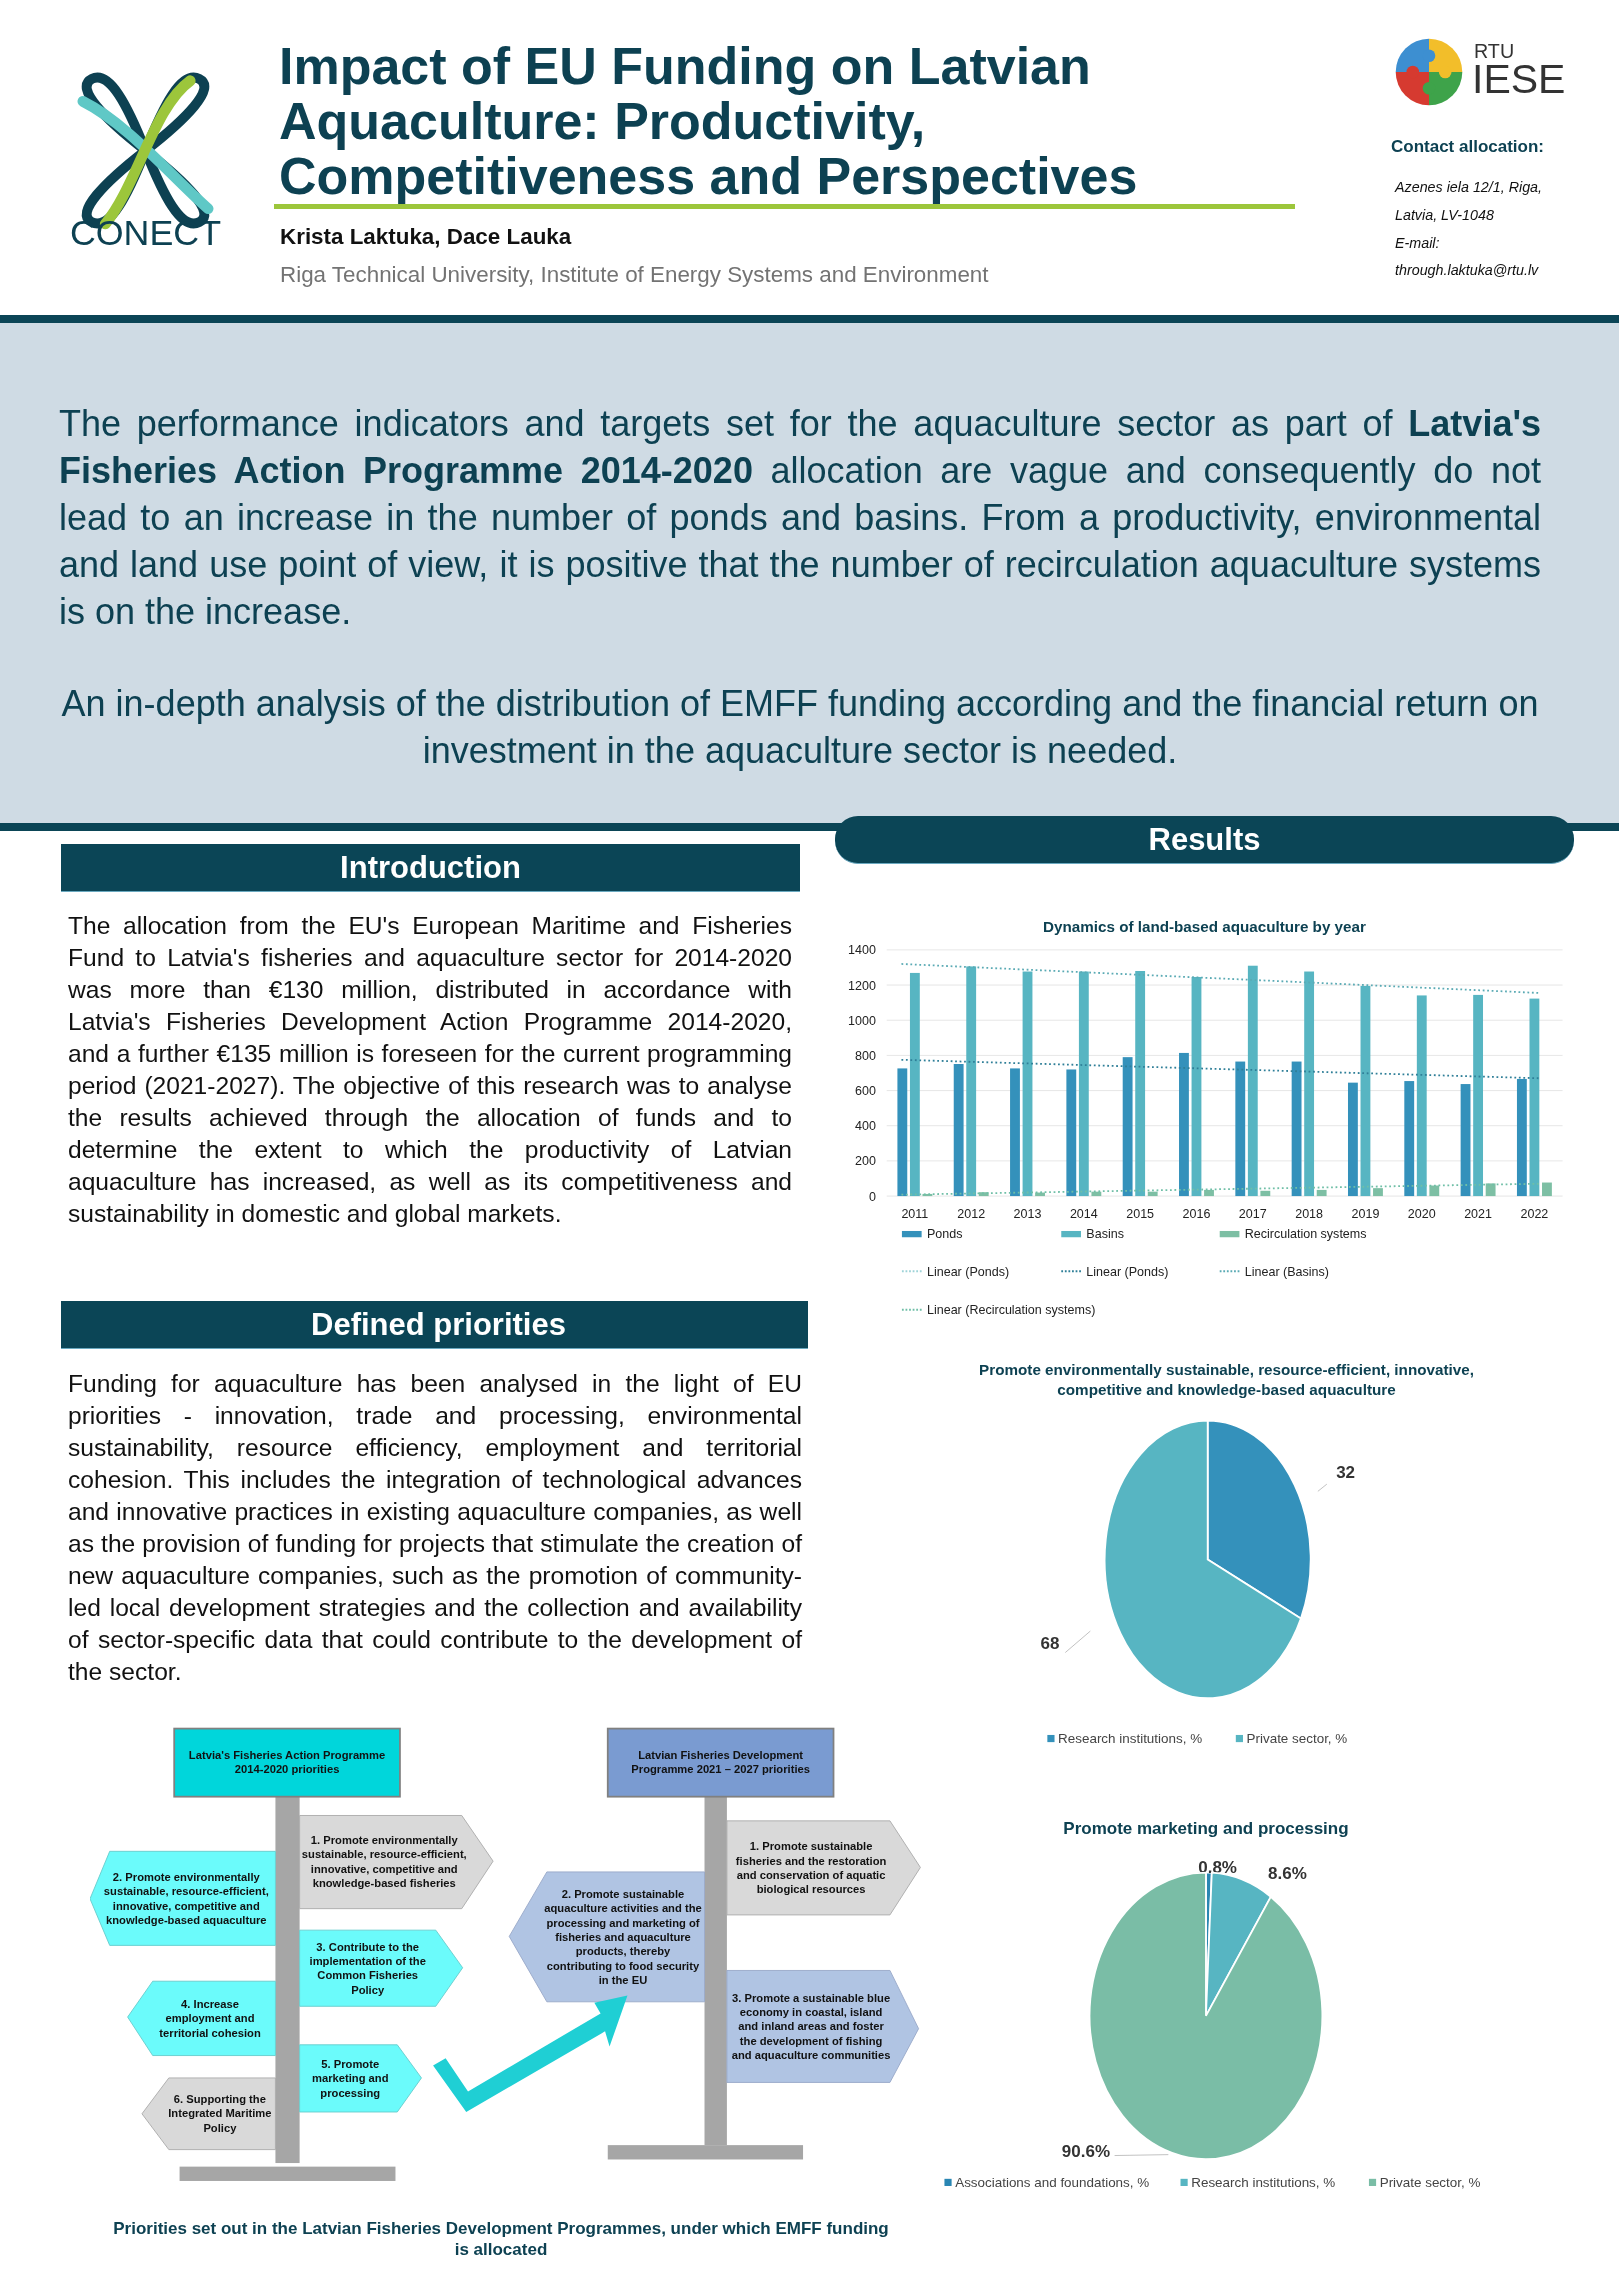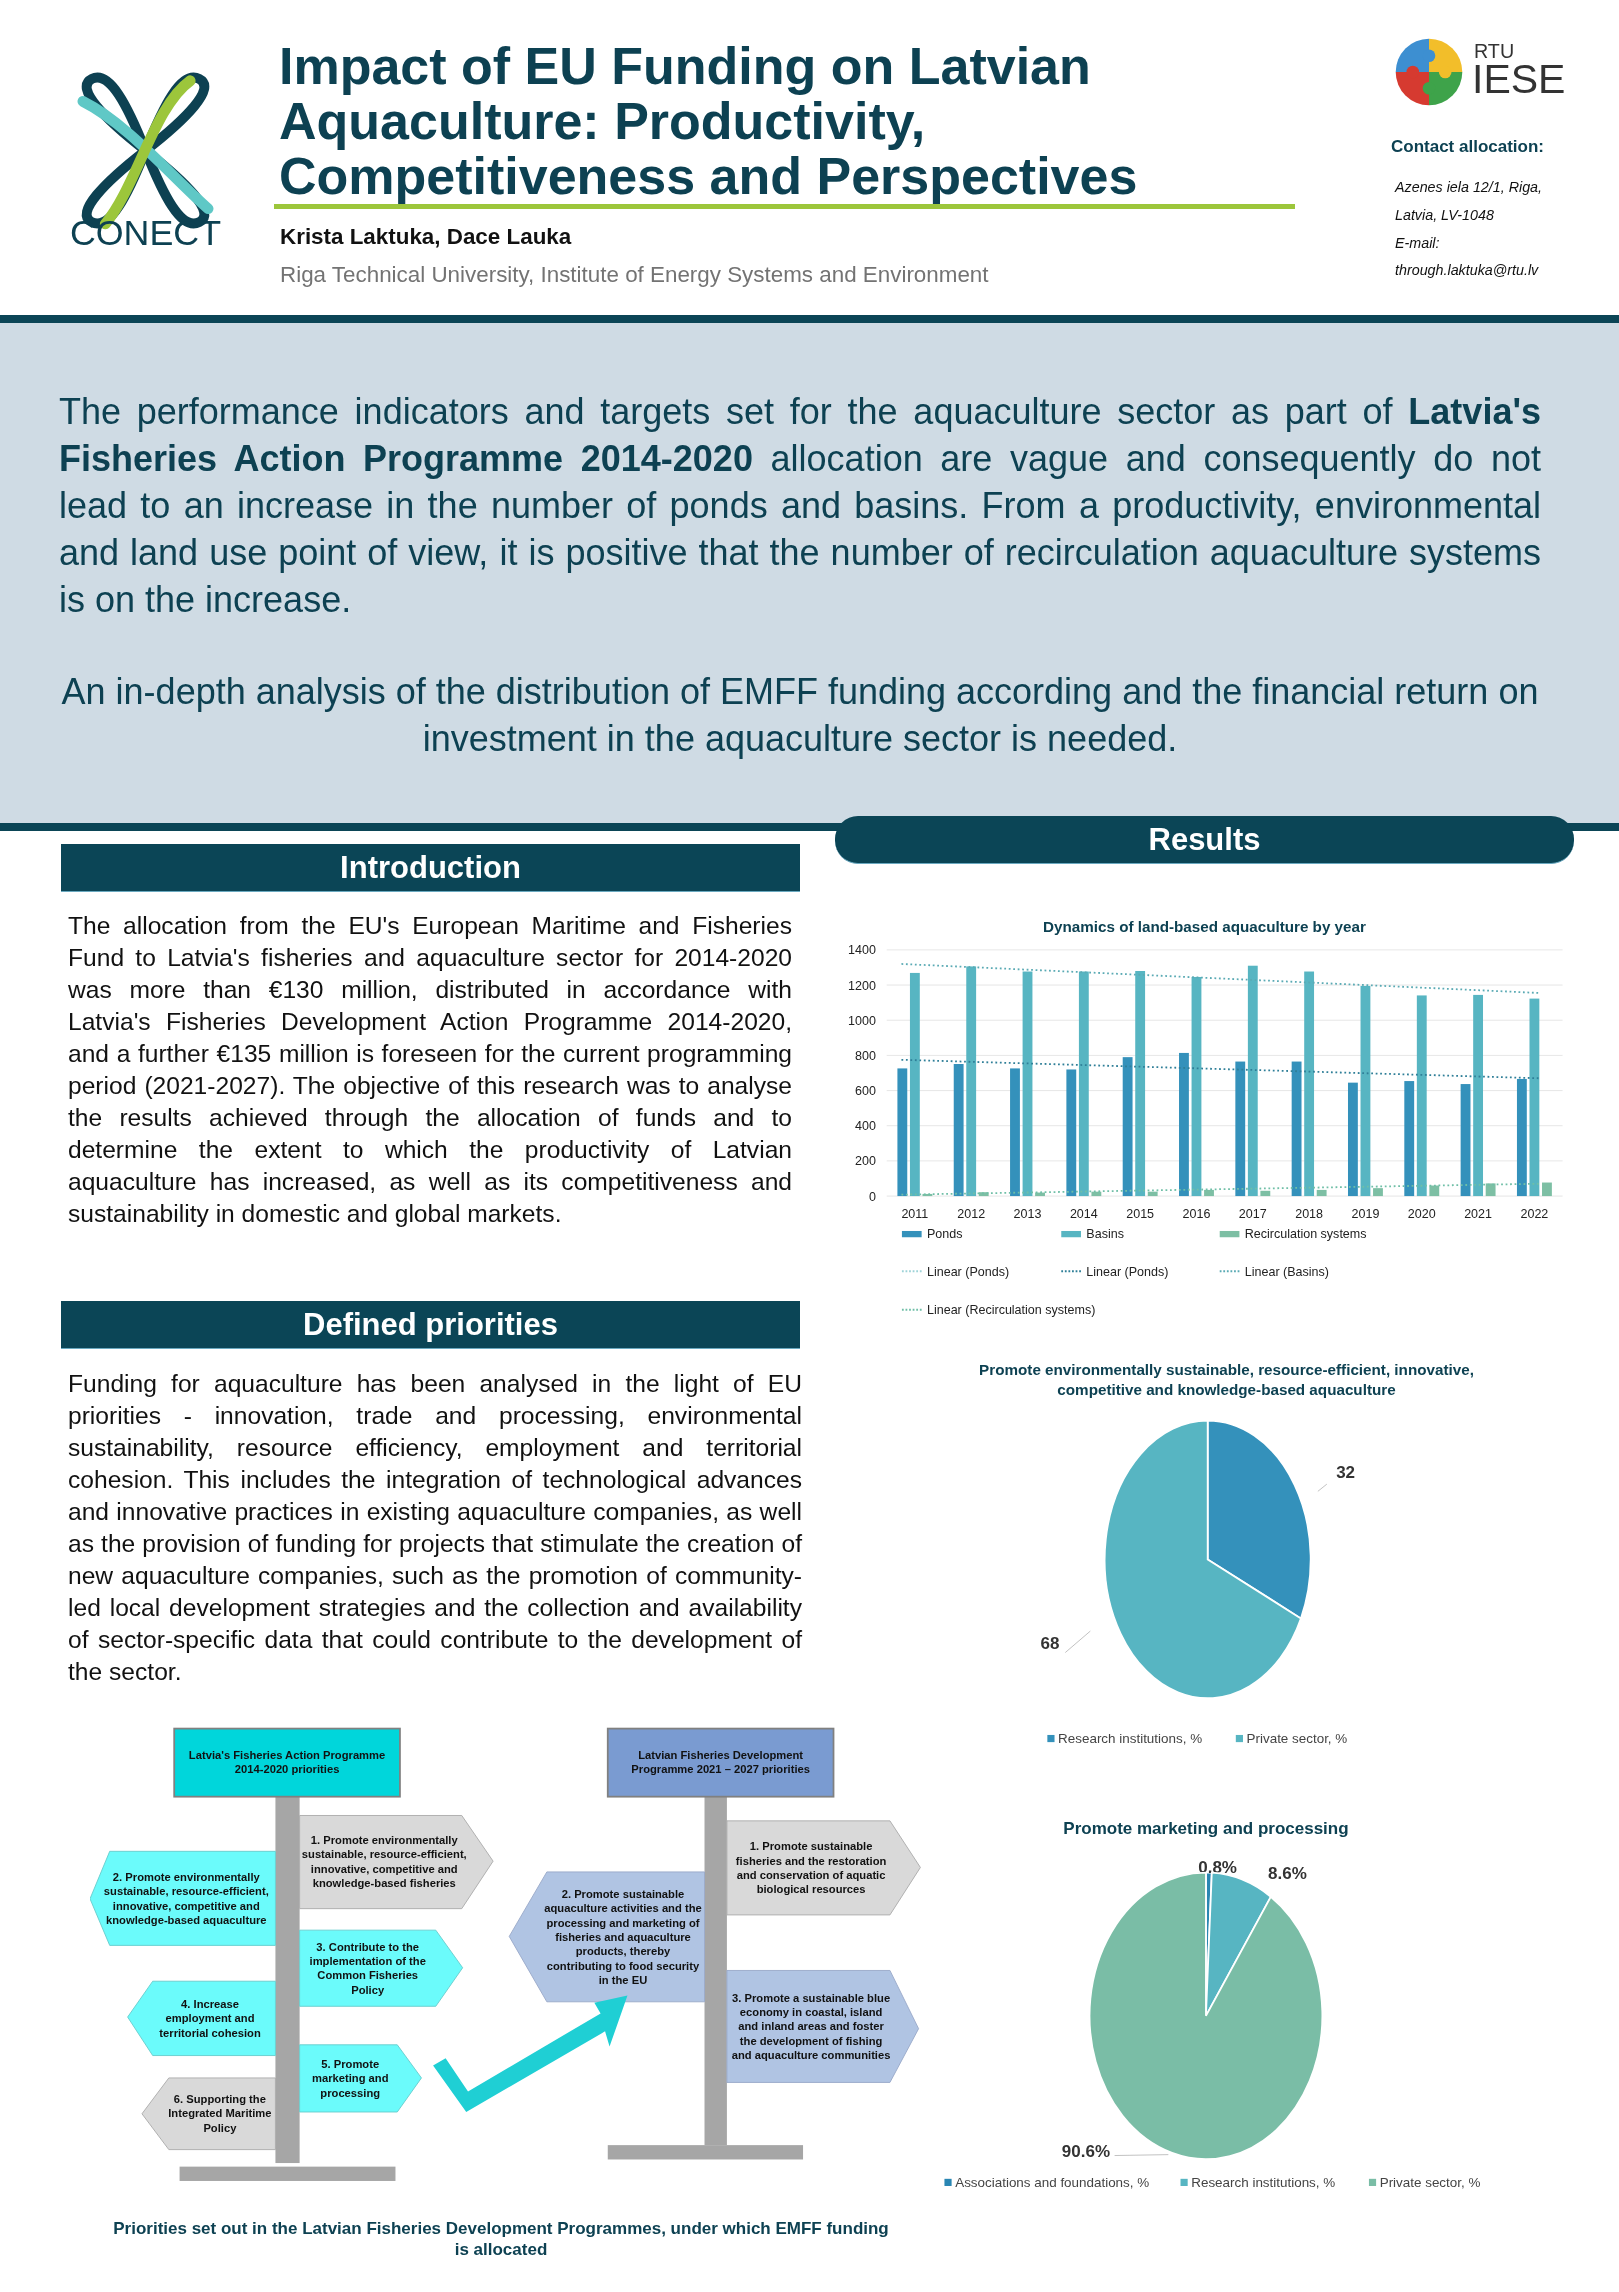--- a/index.html
+++ b/index.html
@@ -12,27 +12,27 @@
   #authors{left:280px;top:224px;font-weight:bold;font-size:22.4px;color:#111;}
   #affil{left:280px;top:262px;font-size:22.4px;color:#737373;}
   #logo-iese{left:1393px;top:36px;width:179px;height:81px;}
   #contact-title{left:1391px;top:137px;font-weight:bold;font-size:17px;color:#0d4152;}
   .contact-line{left:1395px;font-size:14.3px;color:#111;font-style:italic;}
   
   #banner-top{left:0;top:315px;width:1619px;height:8px;background:#0b4556;}
   #banner{left:0;top:323px;width:1619px;height:500px;background:#cfdbe4;}
   #banner-bottom{left:0;top:823px;width:1619px;height:8px;background:#0b4556;}
   #banner-text{left:59px;top:388px;width:1482px;font-size:36px;line-height:47px;color:#0d4152;text-align:justify;}
-  #banner-text p{margin:0 0 45px 0;}
+  #banner-text p{margin:12px 0 45px 0;}
   #banner-text b{font-weight:bold;}
   
   .sec-head{background:#0b4556;color:#fff;font-weight:bold;font-size:31px;text-align:center;height:47px;line-height:47px;border-bottom:1.8px solid #6aa9c0;}
   #h-intro{left:61px;top:844px;width:739px;}
   #h-results{left:835px;top:816px;width:739px;border-radius:23px;}
-  #h-prior{left:61px;top:1301px;width:739px;}
+  #h-prior{left:61px;top:1301px;width:739px;padding-left:8px;}
   .body-text{font-size:24.6px;line-height:32px;text-align:justify;color:#111;}
   #intro-text{left:68px;top:910px;width:724px;}
   #prior-text{left:68px;top:1368px;width:734px;}
   
   #bar-chart{left:833px;top:905px;width:743px;height:421px;}
   #pie1{left:913px;top:1348px;width:627px;height:421px;}
   #pie2{left:931px;top:1800px;width:609px;height:403px;}
   
   #diagram{left:90px;top:1715px;width:851px;height:493px;}
   .box-label{font-weight:bold;font-size:12.5px;line-height:16px;text-align:center;color:#111;display:flex;align-items:center;justify-content:center;}

